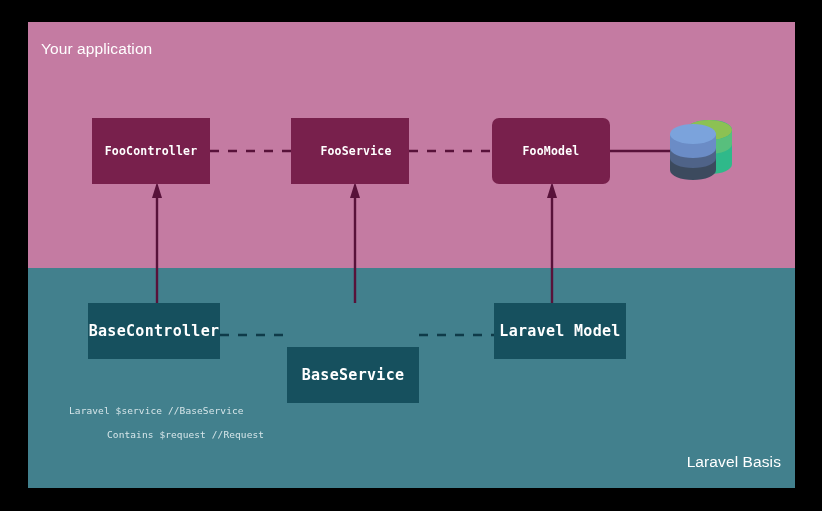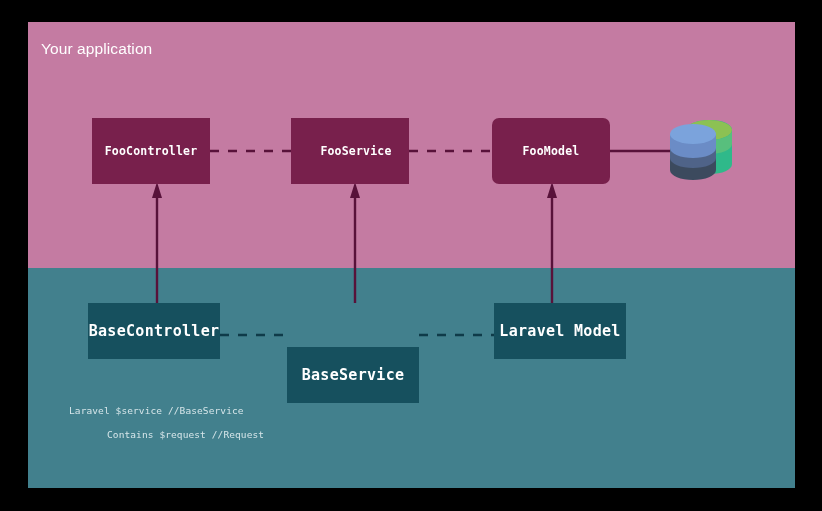--- a/index.html
+++ b/index.html
@@ -142,20 +142,21 @@
 <body>
 
 <div id="canvas">
 
   <div id="diagram">
 
     <div class="band band-top"></div>
     <div class="band band-bottom"></div>
 
     <div class="region-caption" id="caption-app">Your application</div>
+    <div class="region-caption" id="caption-basis">Laravel Basis</div>
 
     <svg id="connectors" viewBox="0 0 767 466">
 
       <line x1="182" y1="129" x2="263" y2="129" stroke="#58123a" stroke-width="2.4" stroke-dasharray="9 9"></line>
       <line x1="381" y1="129" x2="464" y2="129" stroke="#58123a" stroke-width="2.4" stroke-dasharray="9 9"></line>
 
       <line x1="582" y1="129" x2="648" y2="129" stroke="#58123a" stroke-width="2.4"></line>
 
       <line x1="192" y1="313" x2="259" y2="313" stroke="#0f3b49" stroke-width="2.6" stroke-dasharray="9 9"></line>
       <line x1="391" y1="313" x2="466" y2="313" stroke="#0f3b49" stroke-width="2.6" stroke-dasharray="9 9"></line>

